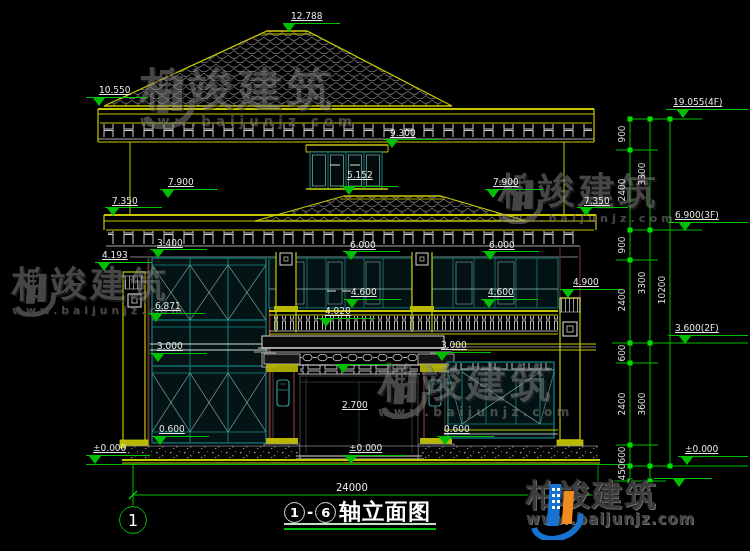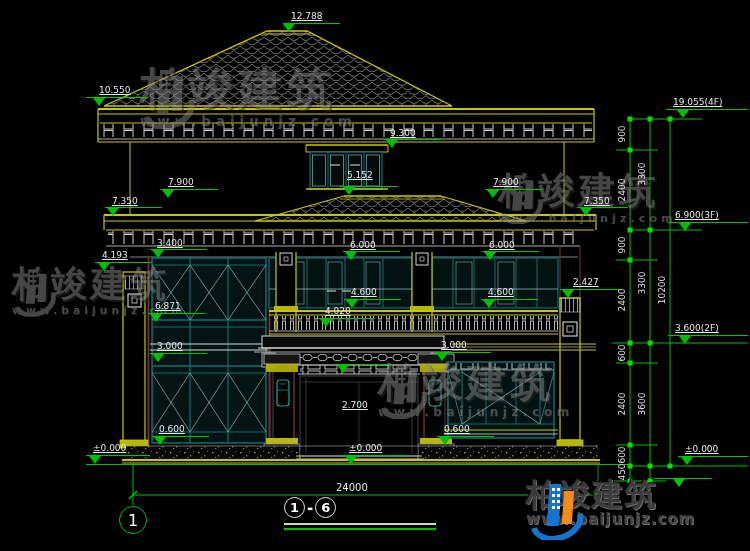--- a/index.html
+++ b/index.html
@@ -356,20 +356,21 @@
         <rect x="667.5" y="116.5" width="5" height="5"></rect>
           <rect x="667.5" y="463.5" width="5" height="5"></rect>
       </g>
     </g>
   </svg>
 
   <div id="title-block">
     <span class="axis-circ">1</span>
     <span id="title-sep">-</span>
     <span class="axis-circ">6</span>
+    <span id="title-text">轴立面图</span>
   </div>
   <div id="title-underline-1"></div>
   <div id="title-underline-2"></div>
 
   <div id="grid-bubble">1</div>
   <div id="bottom-dim-label">24000</div>
 
   <div id="brand-logo">
     <svg width="60" height="62" viewBox="0 0 60 62">
       <path d="M8 50 A 24 17 -18 1 0 54 36" stroke="#1673d2" stroke-width="6" fill="none"></path>
@@ -444,21 +445,21 @@
       <div class="lm-label" style="left: 489px; top: 240px;">6.000</div>
       <div class="lm-line" style="left: 482px; top: 251px; width: 57px;"></div>
       <div class="lm-tri" style="left: 484px; top: 252px;"></div>
     </div>
     <div class="lm">
       <div class="lm-label" style="left: 102px; top: 250px;">4.193</div>
       <div class="lm-line" style="left: 95px; top: 262px; width: 57px;"></div>
       <div class="lm-tri" style="left: 98px; top: 263px;"></div>
     </div>
     <div class="lm">
-      <div class="lm-label" style="left: 573px; top: 277px;">2.427</div>
+      <div class="lm-label" style="left: 573px; top: 277px;">4.900</div>
       <div class="lm-line" style="left: 560px; top: 289px; width: 60px;"></div>
       <div class="lm-tri" style="left: 562px; top: 290px;"></div>
     </div>
     <div class="lm">
       <div class="lm-label" style="left: 351px; top: 287px;">4.600</div>
       <div class="lm-line" style="left: 344px; top: 299px; width: 57px;"></div>
       <div class="lm-tri" style="left: 346px; top: 300px;"></div>
     </div>
     <div class="lm">
       <div class="lm-label" style="left: 488px; top: 287px;">4.600</div>

